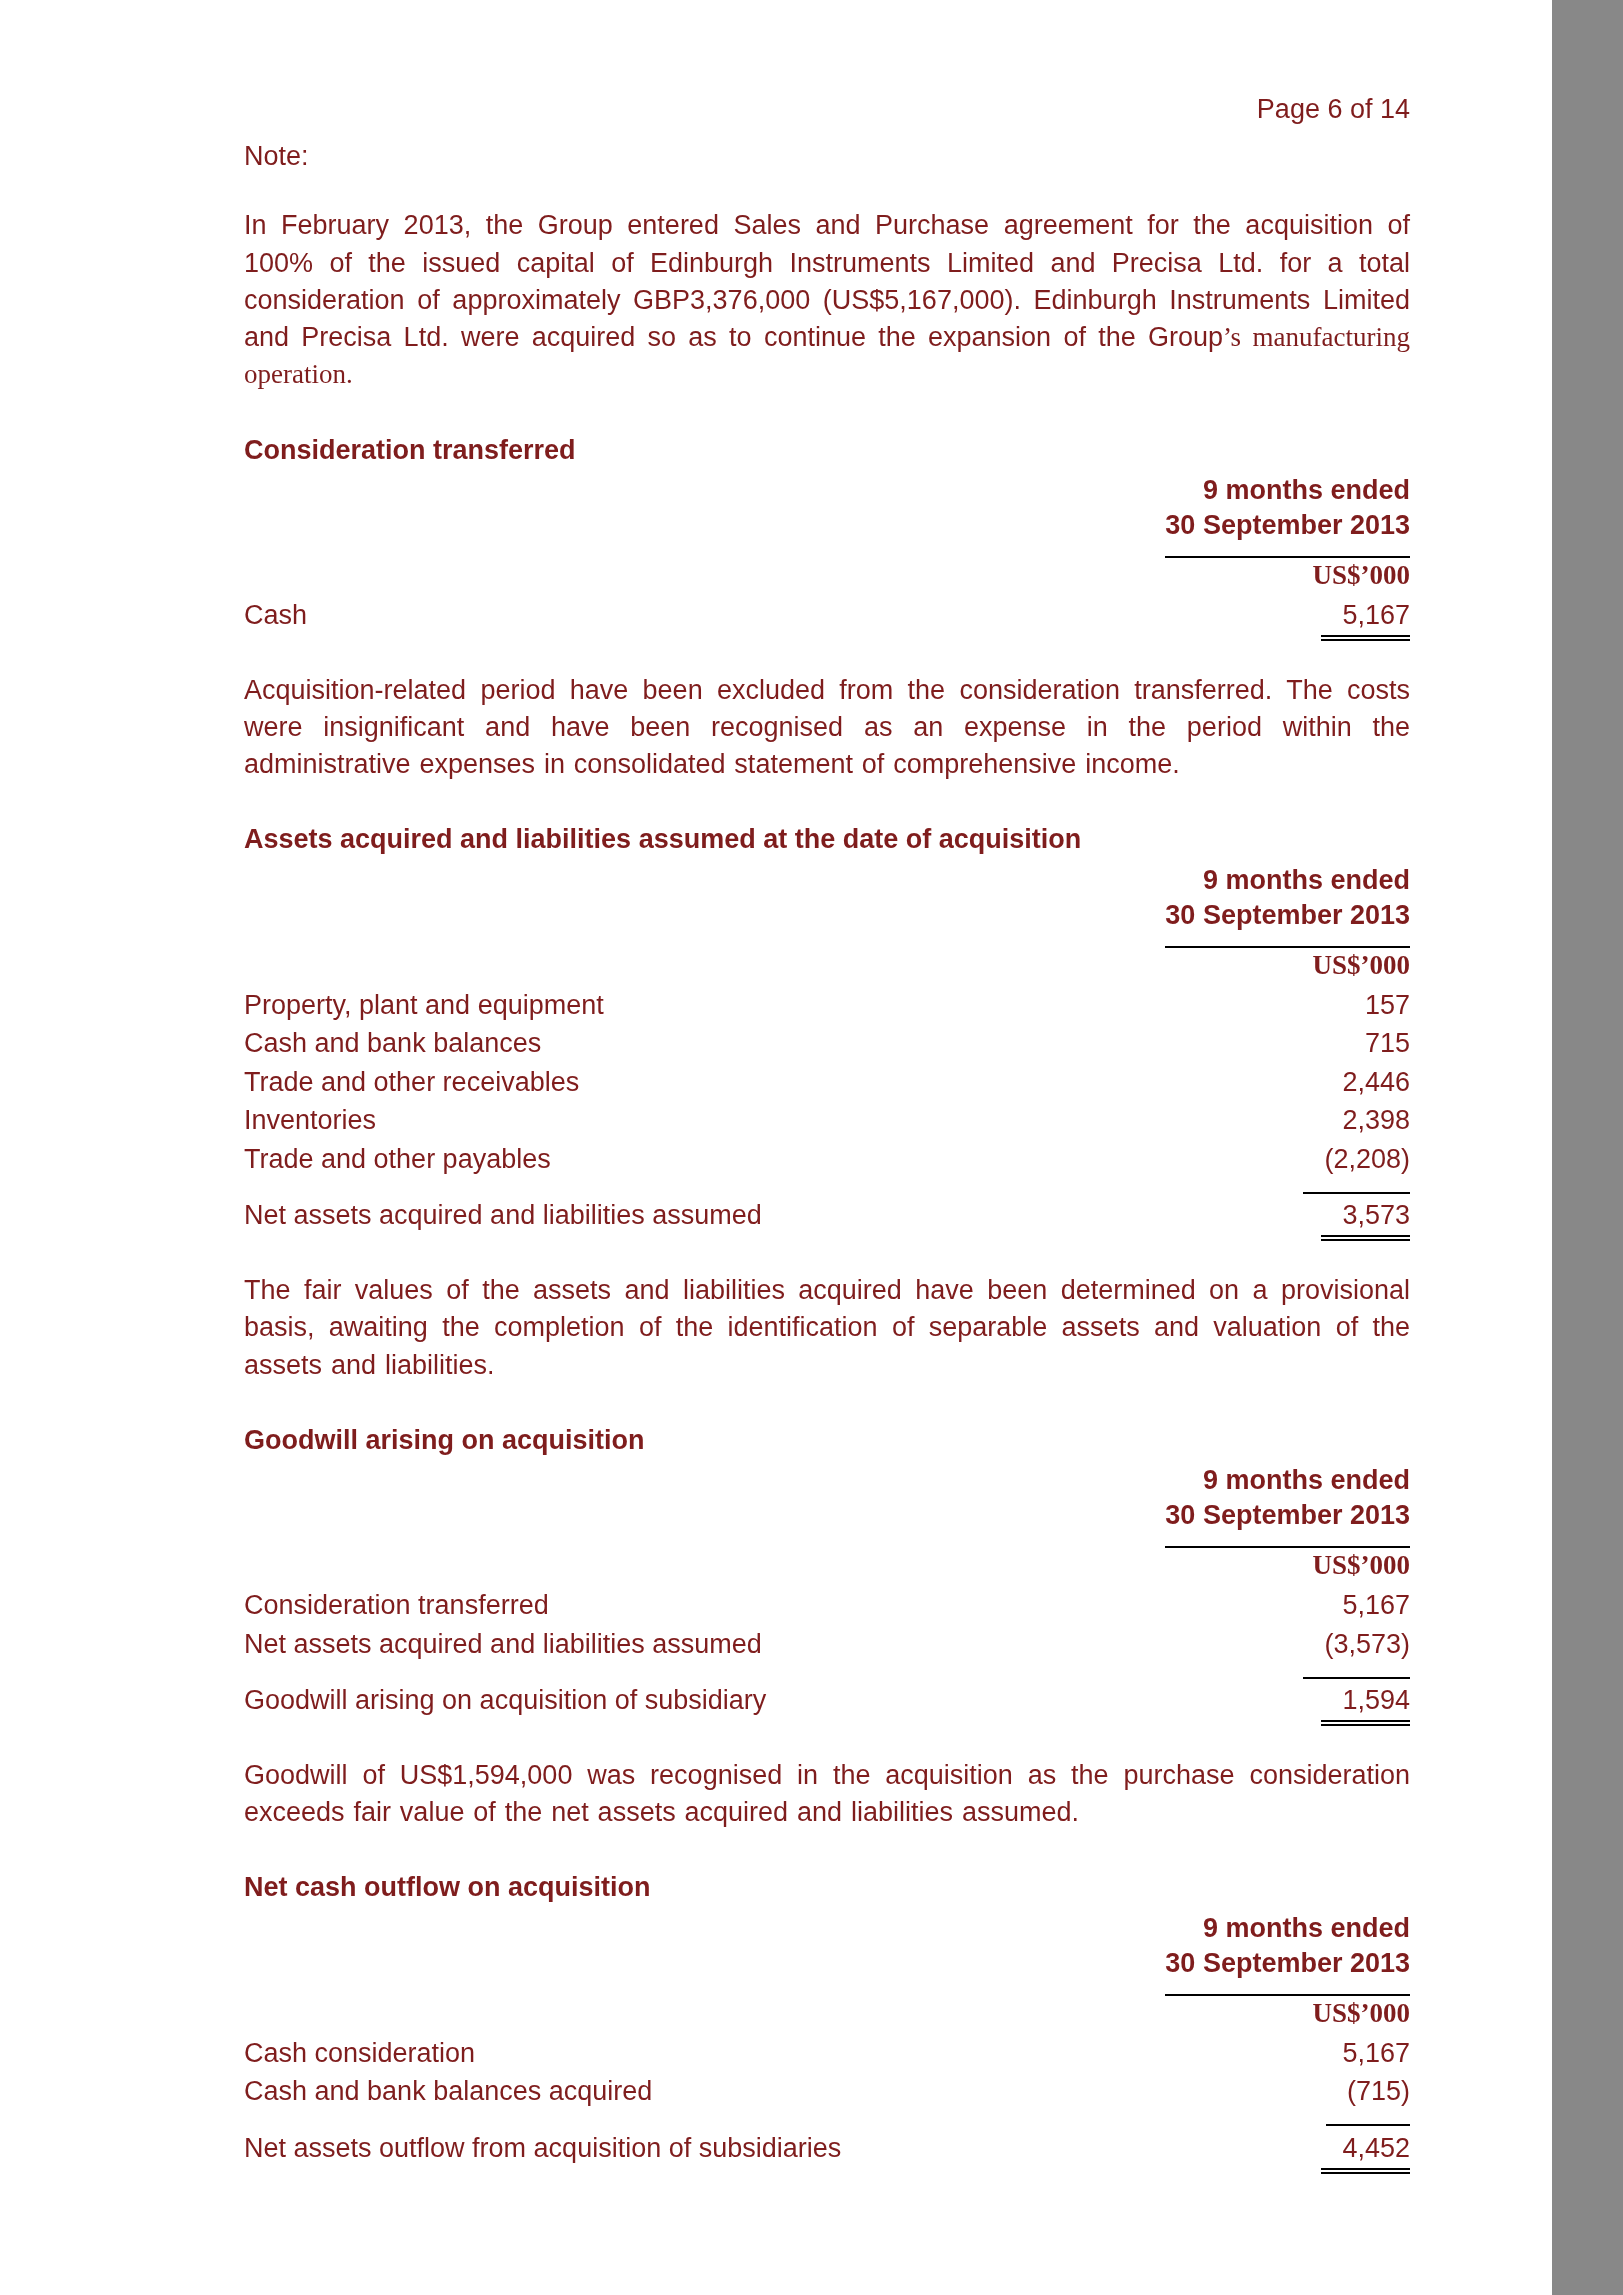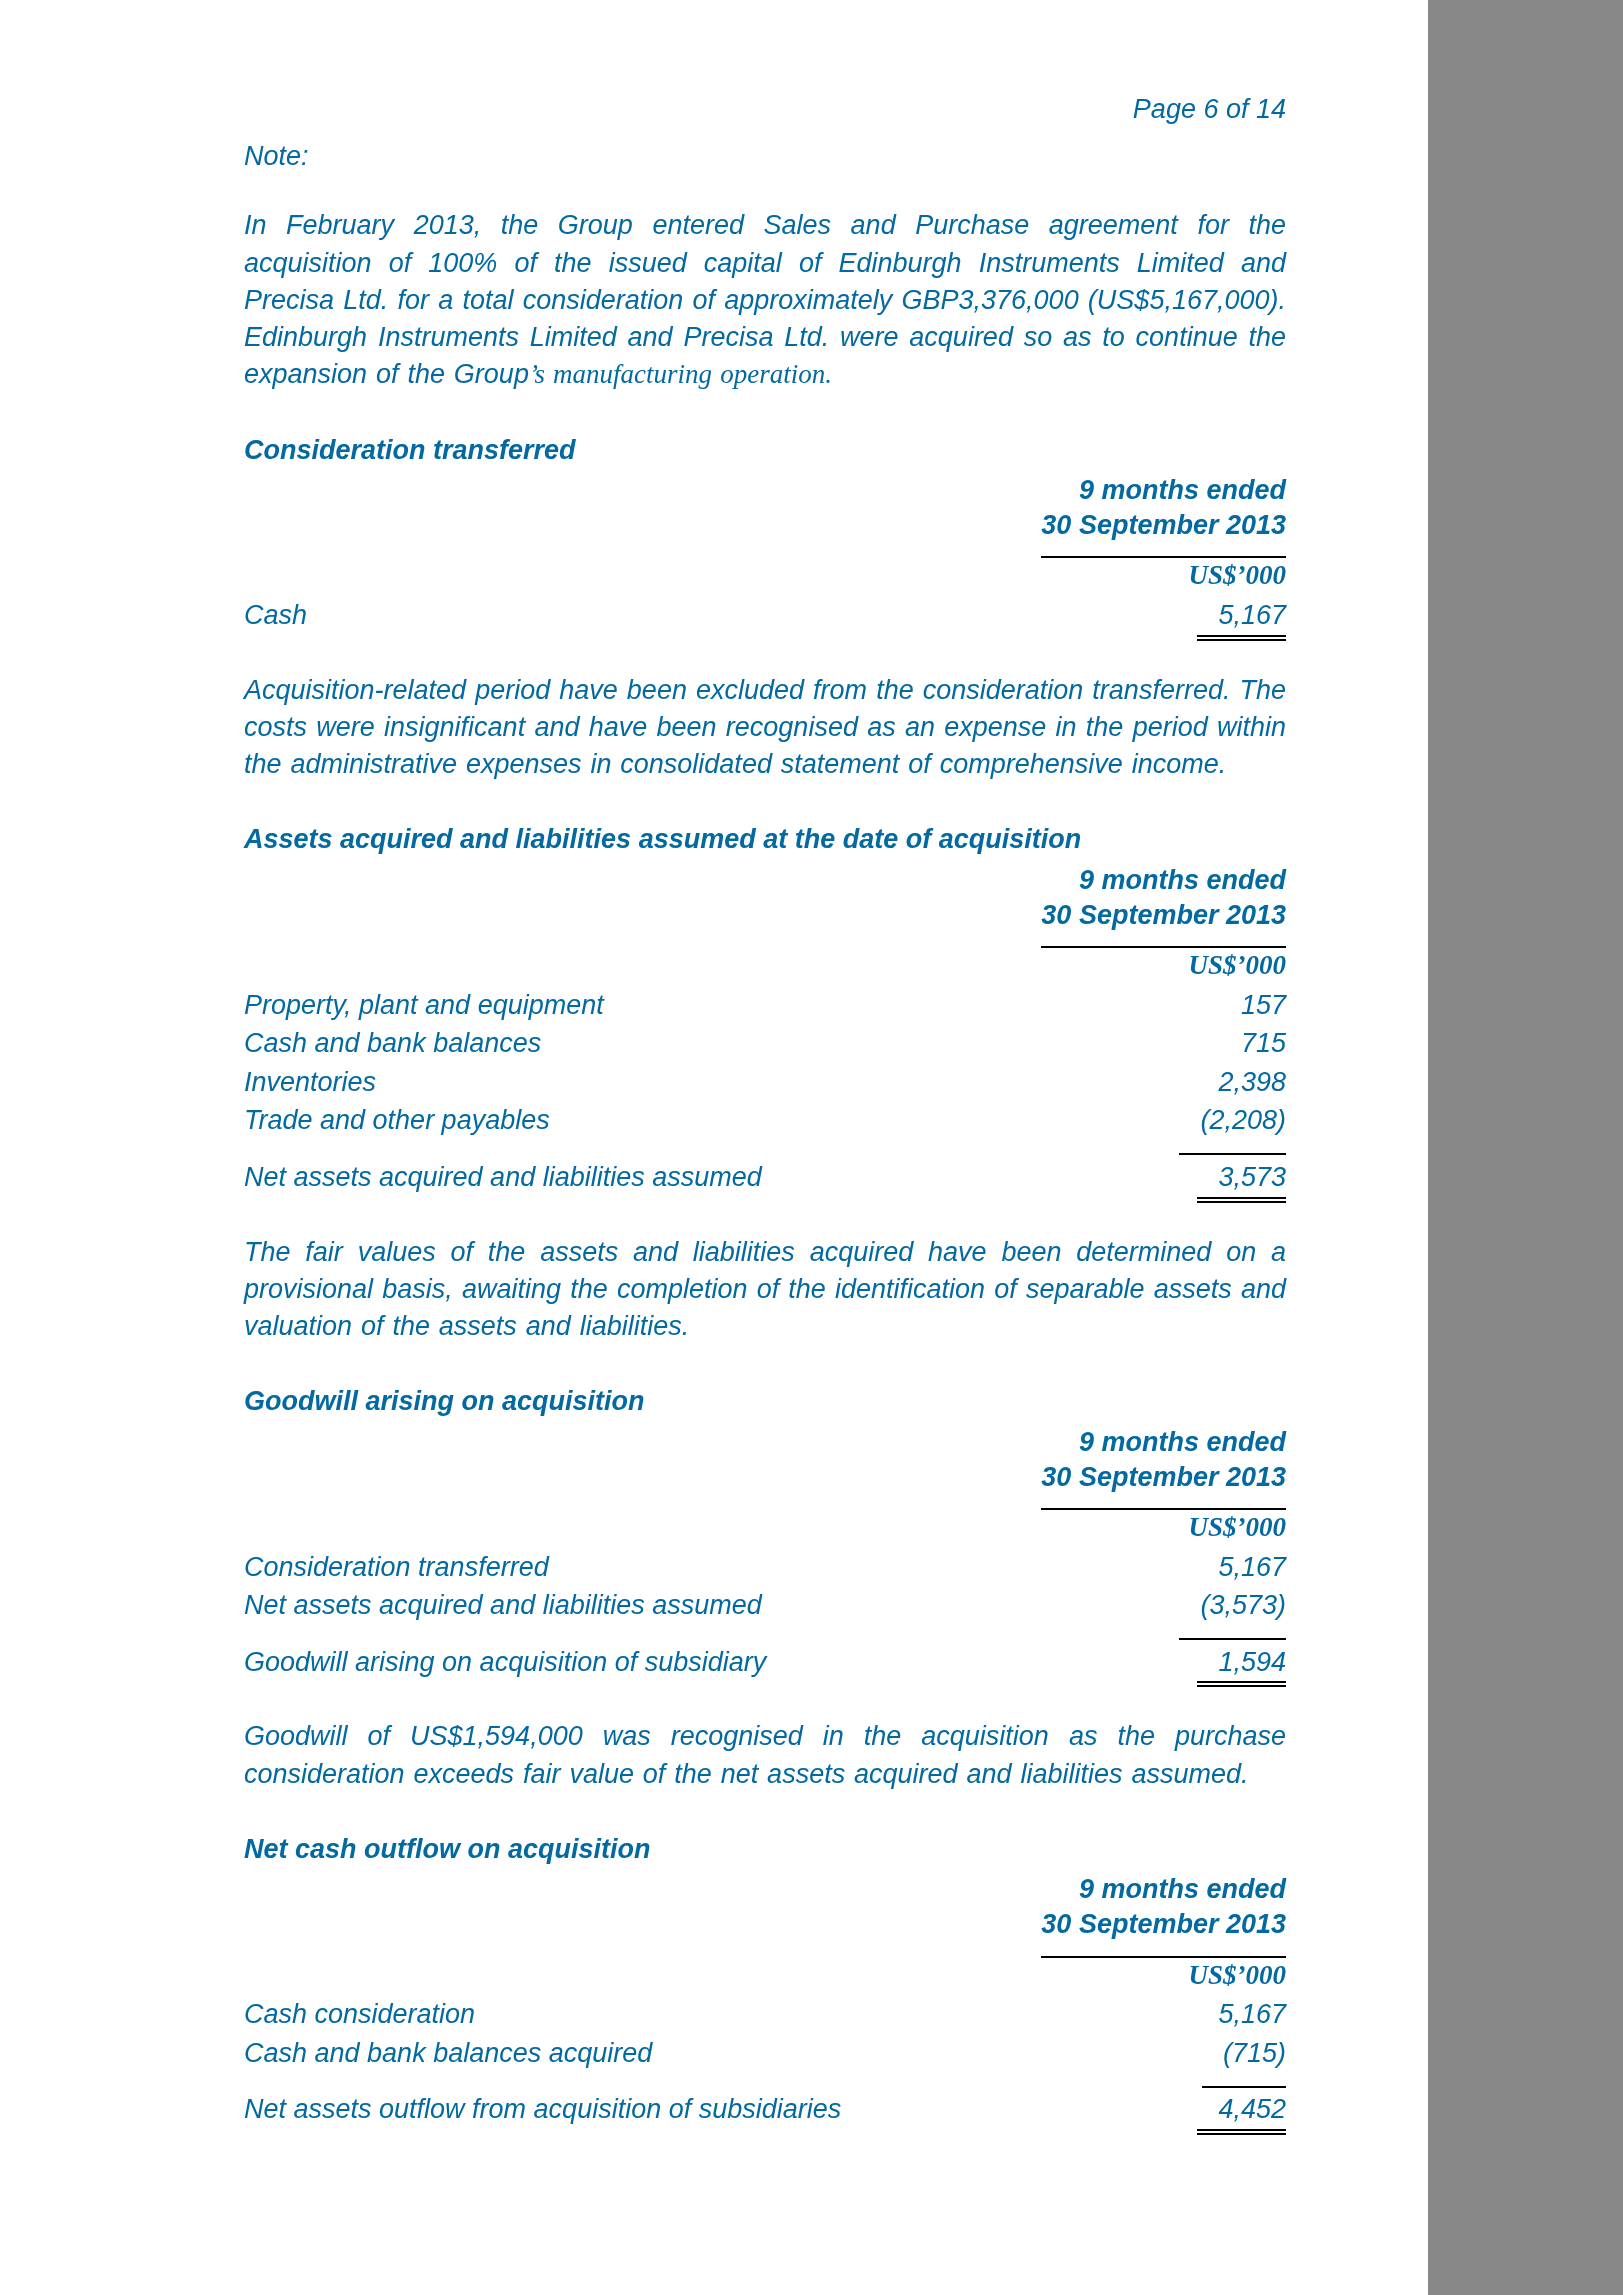--- a/index.html
+++ b/index.html
@@ -1,28 +1,27 @@
 <!DOCTYPE html>
 <html style="font-size:11.2px"><head>
 <meta charset="utf-8">
 <style>
   * { margin: 0; padding: 0; box-sizing: border-box; }
   html, body { background: #888; }
   .page {
     position: relative;
-    width: 1428px;
+    width: 1552px;
     height: 2295px;
     background: #ffffff;
-    color: #0369a1;
+    color: #7f1d1d;
     font-family: "Liberation Sans", sans-serif;
     font-size: 27px;
     line-height: 1.38;
     padding: 91px 142px 0 244px;
     overflow: hidden;
-    font-style: italic;
   }
   .page-header {
     text-align: right;
     font-size: 27px;
     margin-bottom: 9.8px;
   }
   .note { margin-bottom: 32px; }
   .para {
     text-align: justify;
     margin-top: 31px;
@@ -107,20 +106,24 @@
   <div class="trows">
     <div class="trow">
       <span class="tlabel">Property, plant and equipment</span>
       <span class="tval">157</span>
     </div>
     <div class="trow">
       <span class="tlabel">Cash and bank balances</span>
       <span class="tval">715</span>
     </div>
     <div class="trow">
+      <span class="tlabel">Trade and other receivables</span>
+      <span class="tval">2,446</span>
+    </div>
+    <div class="trow">
       <span class="tlabel">Inventories</span>
       <span class="tval">2,398</span>
     </div>
     <div class="trow">
       <span class="tlabel">Trade and other payables</span>
       <span class="tval u-single">(2,208)</span>
     </div>
     <div class="trow">
       <span class="tlabel">Net assets acquired and liabilities assumed</span>
       <span class="tval u-double">3,573</span>

